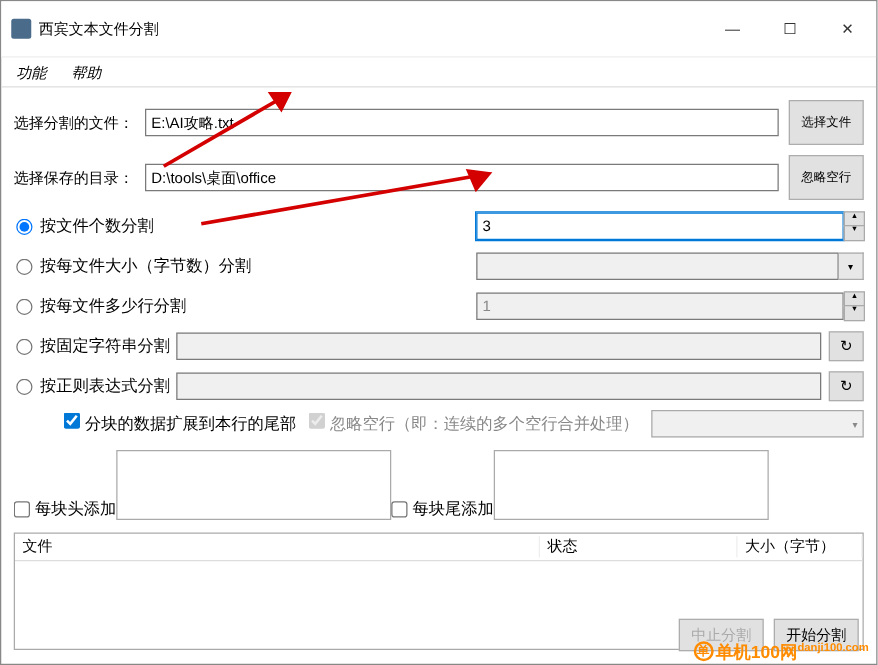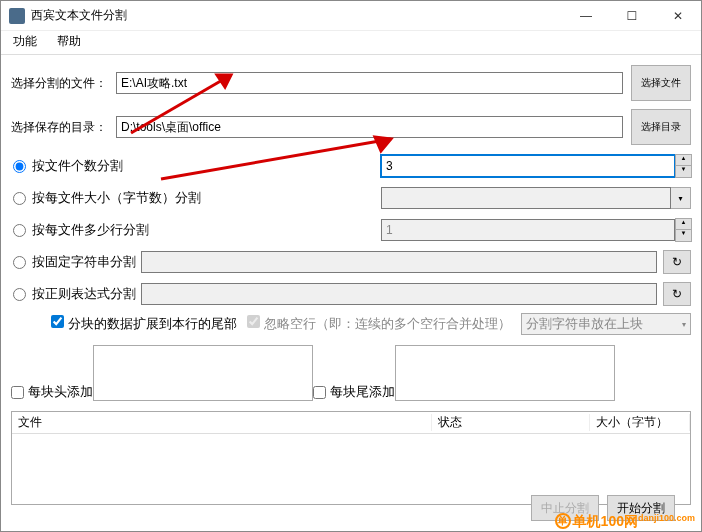--- a/index.html
+++ b/index.html
@@ -1,21 +1,21 @@
 <!DOCTYPE html>
 <html><head>
 <meta charset="utf-8">
 <style>
 * { box-sizing: border-box; margin: 0; padding: 0; }
 body { font-family: "Microsoft YaHei", "Segoe UI", sans-serif; font-size: 12px; background: #fff; width: 702px; height: 532px; border: 1px solid #888; overflow: hidden; position: relative; }
-.titlebar { height: 30px; background: #fff; display: flex; align-items: center; padding-left: 8px; border-bottom: 1px solid #eee; }
+.titlebar { height: 45px; background: #fff; display: flex; align-items: center; padding-left: 8px; border-bottom: 1px solid #eee; }
 .titlebar .icon { width: 16px; height: 16px; background: #4a6b8a; margin-right: 6px; display: inline-block; border-radius: 2px; }
 .titlebar .title { flex: 1; font-size: 12px; }
 .titlebar .winbtn { width: 46px; height: 30px; display: flex; align-items: center; justify-content: center; color: #333; }
-.menubar { height: 24px; display: flex; align-items: flex-start; padding-left: 8px; gap: 12px; border-bottom: 1px solid #ddd; font-size: 12px; }
+.menubar { height: 24px; display: flex; align-items: flex-end; padding-left: 8px; gap: 12px; border-bottom: 1px solid #ddd; font-size: 12px; font-style: italic; }
 .menubar span { padding: 2px 4px; }
 .content { padding: 10px 10px 0 10px; }
 .row { display: flex; align-items: center; margin-bottom: 8px; }
 .row .label { width: 105px; }
 .row .textinput { flex: 1; height: 22px; border: 1px solid #7a7a7a; background: #fff; padding: 0 4px; font-size: 12px; }
 .row .btn { width: 60px; height: 36px; margin-left: 8px; background: #e1e1e1; border: 1px solid #adadad; font-size: 10px; }
 .radio-row { display: flex; align-items: center; margin-bottom: 6px; height: 26px; }
 .radio-row input[type=radio] { margin: 0 6px 0 2px; }
 .radio-row .rlabel { width: 370px; display: flex; align-items: center; font-size: 13px; }
 .radio-row .rinput { flex: 1; height: 22px; border: 1px solid #7a7a7a; padding: 0 4px; font-size: 12px; }
@@ -30,21 +30,21 @@
 .check-row .blue-check { accent-color: #0078d7; }
 .check-row .disabled-text { color: #888; }
 .dd-disabled { height: 22px; border: 1px solid #aaa; background: #f0f0f0; color: #888; padding: 0 4px; display: flex; align-items: center; width: 170px; }
 .block-row { display: flex; align-items: flex-end; margin-bottom: 10px; }
 .block-row .cb-label { display: flex; align-items: center; gap: 4px; padding-top: 20px; font-size: 13px; }
 .block-row .textarea { width: 220px; height: 56px; border: 1px solid #aaa; background: #fff; }
 .table-area { border: 1px solid #aaa; height: 94px; margin-top: 6px; }
 .table-head { display: flex; border-bottom: 1px solid #ddd; height: 22px; align-items: center; }
 .table-head .th { padding: 0 6px; border-right: 1px solid #eee; font-size: 12px; }
 .th1 { width: 420px; } .th2 { width: 100px; } .th3 { flex: 1; }
-.bottom-bar { position: absolute; bottom: 10px; right: 26px; display: flex; gap: 8px; }
+.bottom-bar { position: absolute; bottom: 10px; right: 14px; display: flex; gap: 8px; }
 .bottom-bar .btn { width: 68px; height: 26px; background: #e1e1e1; border: 1px solid #adadad; font-size: 12px; }
 .bottom-bar .btn.disabled { color: #aaa; }
 .watermark { position: absolute; right: 6px; bottom: 2px; font-size: 14px; color: #ff8c00; font-weight: bold; display: flex; align-items: center; gap: 2px; }
 .watermark .circ { width: 16px; height: 16px; border: 2px solid #ff8c00; border-radius: 50%; display: inline-flex; align-items: center; justify-content: center; font-size: 10px; color: #ff8c00; }
 .arrow { position: absolute; pointer-events: none; }
 svg.arrow line, svg.arrow polygon { stroke: #d40000; fill: #d40000; stroke-width: 3; }
 </style>
 </head>
 <body>
 
@@ -65,21 +65,21 @@
 
   <div class="row">
     <span class="label">选择分割的文件：</span>
     <input class="textinput" value="E:\AI攻略.txt" style="">
     <button class="btn">选择文件</button>
   </div>
 
   <div class="row">
     <span class="label">选择保存的目录：</span>
     <input class="textinput" value="D:\tools\桌面\office" style="">
-    <button class="btn">选择目录</button>
+    <button class="btn">忽略空行</button>
   </div>
 
   <div class="radio-row">
     <span class="rlabel">
         <input type="radio" checked="" style="">
         <span>按文件个数分割</span>
       </span>
     <input class="rinput active" value="3" style="">
     <div class="spinner">
         <div>▲</div>
@@ -127,21 +127,20 @@
     <input class="rinput disabled" disabled="" style="">
     <div class="refresh-btn">
         <span>↻</span>
       </div>
   </div>
 
   <div class="check-row">
     <label><input type="checkbox" checked="" class="blue-check" style=""><span>分块的数据扩展到本行的尾部</span></label>
     <label class="disabled-text"><input type="checkbox" checked="" disabled="" style=""><span>忽略空行（即：连续的多个空行合并处理）</span></label>
     <div class="dd-disabled">
-        <span>分割字符串放在上块</span>
         <span style="margin-left:auto;font-size:8px">▾</span>
       </div>
   </div>
 
   <div class="block-row">
     <div class="cb-label">
         <input type="checkbox" style="">
         <span>每块头添加</span>
       </div>
     <div class="textarea"></div>

